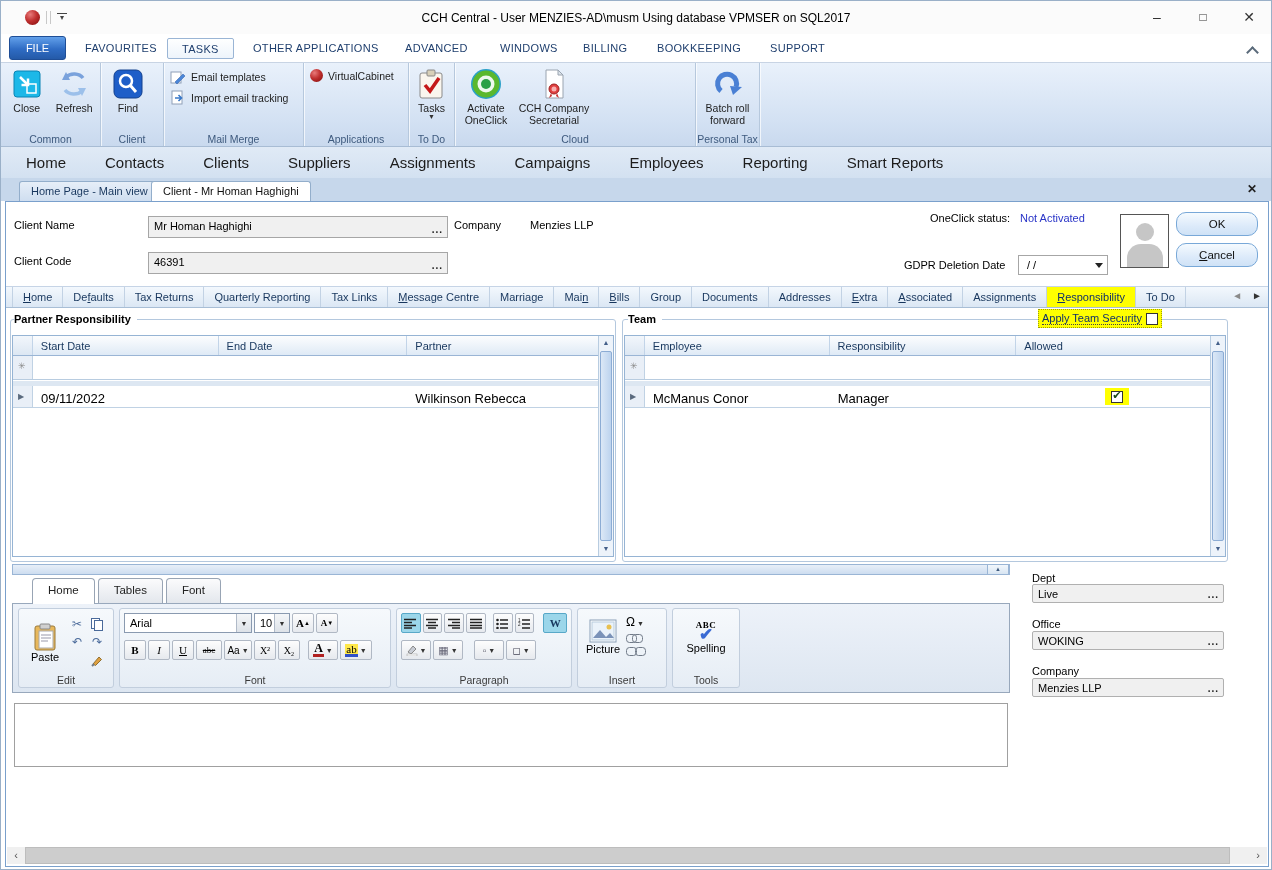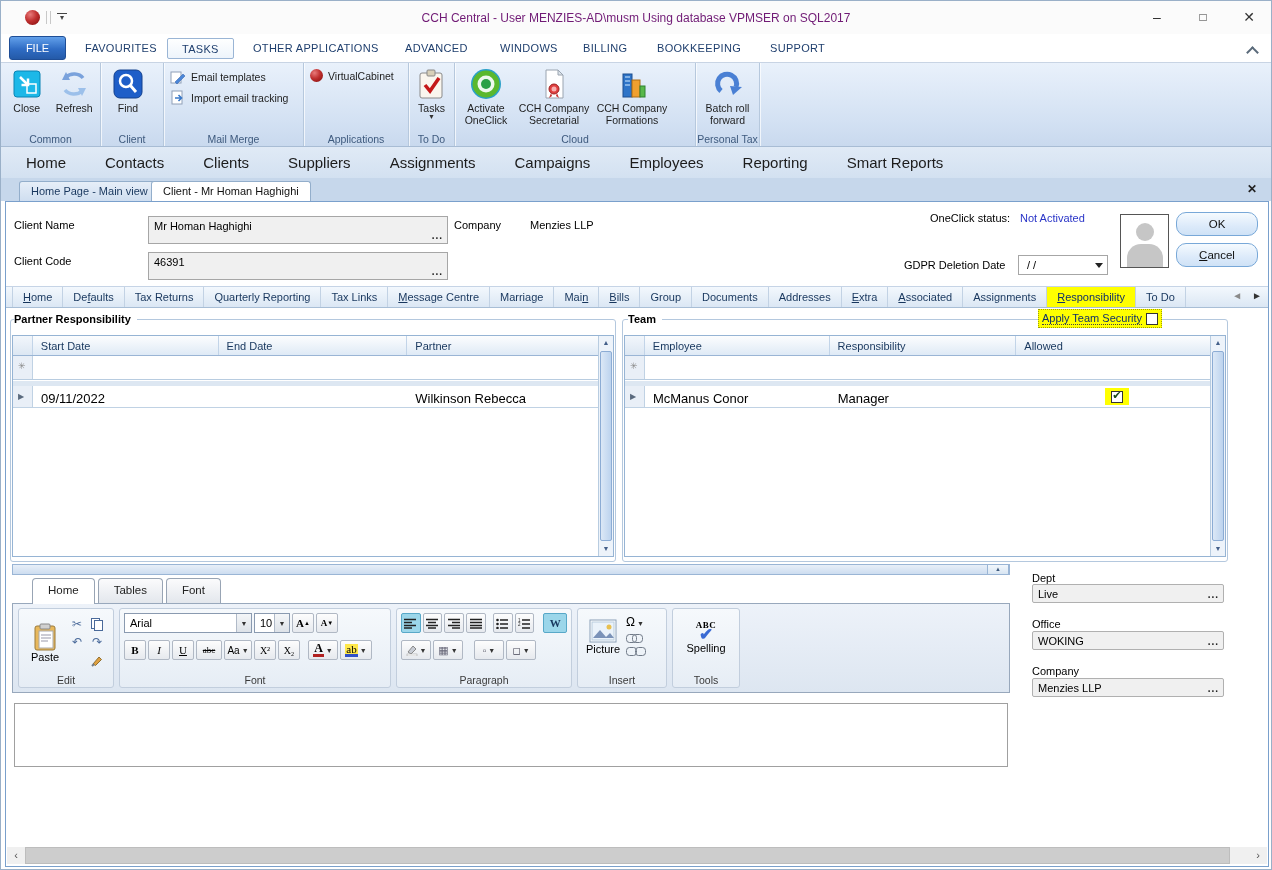--- a/index.html
+++ b/index.html
@@ -5,21 +5,21 @@
   *{margin:0;padding:0;box-sizing:border-box;font-family:"Liberation Sans",sans-serif;}
   html,body{width:1272px;height:870px;background:#fff;}
   #app{position:relative;width:1272px;height:870px;background:#fff;border:1px solid #9ab0c8;overflow:hidden;font-size:11px;color:#000;}
 
   
   .titlebar{position:absolute;left:0;top:0;width:100%;height:33px;background:#fbfbfb;}
   .app-icon{position:absolute;left:24px;top:9px;width:15px;height:15px;border-radius:50%;
     background:radial-gradient(circle at 35% 30%,#e87a7a,#c03030 45%,#8a1010 90%);}
   .qat-sep{position:absolute;top:10px;width:1px;height:13px;background:#c8c8c8;}
   .qat-more{position:absolute;left:56px;top:12px;width:10px;height:10px;color:#444;font-size:8px;line-height:8px;text-align:center;border-top:1px solid #444;}
-  .win-title{position:absolute;left:200px;right:200px;top:10px;text-align:center;font-size:12px;color:#701a75;white-space:nowrap;}
+  .win-title{position:absolute;left:200px;right:200px;top:10px;text-align:center;font-size:12px;color:#000000;white-space:nowrap;}
   .win-btn{position:absolute;top:6px;width:32px;height:21px;text-align:center;font-size:14px;line-height:20px;color:#333;cursor:default;}
 
   
   .menubar{position:absolute;left:0;top:33px;width:100%;height:28px;background:#fff;}
   .file-btn{position:absolute;left:8px;top:2px;width:57px;height:24px;border-radius:3px;
     background:linear-gradient(#62a0ea,#2f6cc4 55%,#245aa8);border:1px solid #1f4e96;
     color:#fff;text-align:center;line-height:22px;font-size:11px;}
   .menu-item{position:absolute;top:4px;height:21px;line-height:21px;color:#1f3f6e;font-size:11px;letter-spacing:.3px;padding:0 4px;}
   .menu-item.active{border:1px solid #9ab5d5;background:linear-gradient(#feffff,#edf4fb);border-radius:2px;padding:0 14px;}
   .ribbon-collapse{position:absolute;right:14px;top:12px;width:10px;height:8px;}
@@ -46,21 +46,21 @@
   
   .tabstrip{position:absolute;left:0;top:177px;width:100%;height:23px;background:#c6d7eb;}
   .wtab{position:absolute;top:3px;height:20px;line-height:19px;padding:0 11px;font-size:11px;color:#17365d;
     border:1px solid #93aecb;border-bottom:none;border-radius:3px 3px 0 0;background:linear-gradient(#e6eef8,#cfdef0);}
   .wtab.active{background:#fff;color:#111;z-index:3;}
   .tab-close{position:absolute;right:12px;top:4px;width:14px;height:14px;font-size:12px;font-weight:bold;color:#222;text-align:center;line-height:14px;}
 
   
   .content{position:absolute;left:4px;top:200px;width:1264px;height:666px;background:#fff;border:1px solid #7aa0cc;z-index:2;}
   .lbl{position:absolute;font-size:11px;color:#000;white-space:nowrap;}
-  .input{position:absolute;height:28px;background:#f0f0f0;border:1px solid #a6a6a6;font-size:11px;padding:3px 4px 0 5px;white-space:nowrap;overflow:hidden;}
+  .input{position:absolute;height:22px;background:#f0f0f0;border:1px solid #a6a6a6;font-size:11px;padding:3px 4px 0 5px;white-space:nowrap;overflow:hidden;}
   .input .dots,.sfield .dots{position:absolute;right:4px;bottom:2px;font-weight:bold;font-size:10px;letter-spacing:1px;color:#222;}
   .dots::before{content:"...";}
   .btn{position:absolute;width:82px;height:24px;background:linear-gradient(#f5fafe,#dceafa 60%,#cfe2f6);border:1px solid #78a8d8;border-radius:10px;
     font-size:11.5px;text-align:center;line-height:22px;color:#111;}
   .status-blue{color:#2a35c8;}
   .avatar{position:absolute;left:1114px;top:12px;width:49px;height:54px;border:1px solid #555;background:#fff;overflow:hidden;}
   .avatar::before{content:"";position:absolute;left:15px;top:8px;width:18px;height:18px;border-radius:50%;background:#c6c6c6;}
   .avatar::after{content:"";position:absolute;left:6px;top:29px;width:36px;height:24px;border-radius:14px 14px 0 0;background:#c6c6c6;}
   .combo{position:absolute;height:20px;background:#fff;border:1px solid #a6a6a6;font-size:11px;padding:3px 18px 0 8px;}
   .combo .dd-arrow{position:absolute;right:4px;top:7px;width:0;height:0;border-left:4px solid transparent;border-right:4px solid transparent;border-top:5px solid #222;}
@@ -293,31 +293,20 @@
           <span class="icon32">
             <svg width="32" height="32">
                 <path d="M8 2 h12 l5 5 v23 H8 z" fill="#fff" stroke="#9aa4b0"></path>
                 <path d="M20 2 v5 h5 z" fill="#dde4ea" stroke="#9aa4b0"></path>
                 <circle cx="16" cy="21" r="5" fill="#e04040" stroke="#a02020"></circle>
                 <circle cx="16" cy="21" r="2.5" fill="#f8b0b0"></circle>
                 <path d="M13 25 l-2 5 3-2 M19 25 l2 5 -3-2" fill="#c83030"></path>
               </svg>
           </span>
           <span>CCH Company Secretarial</span>
-        </div>
-        <div class="big-btn wide">
-          <span class="icon32">
-            <svg width="32" height="32">
-                <rect x="7" y="6" width="9" height="23" fill="#2e74c8" stroke="#1c4e90"></rect>
-                <rect x="16" y="12" width="8" height="17" fill="#f0a030" stroke="#b06e14"></rect>
-                <rect x="24" y="18" width="5" height="11" fill="#58b84a" stroke="#2e8230"></rect>
-                <path d="M9 9 h5 M9 13 h5 M9 17 h5" stroke="#9cc4ee" stroke-width="1.5"></path>
-              </svg>
-          </span>
-          <span>CCH Company Formations</span>
         </div>
       </div>
       <div class="rgroup-label">Cloud</div>
     </div>
 
     <div class="rgroup" style="width:64px">
       <div class="rg-body">
         <div class="big-btn" style="width:60px">
           <span class="icon32">
             <svg width="32" height="32">

